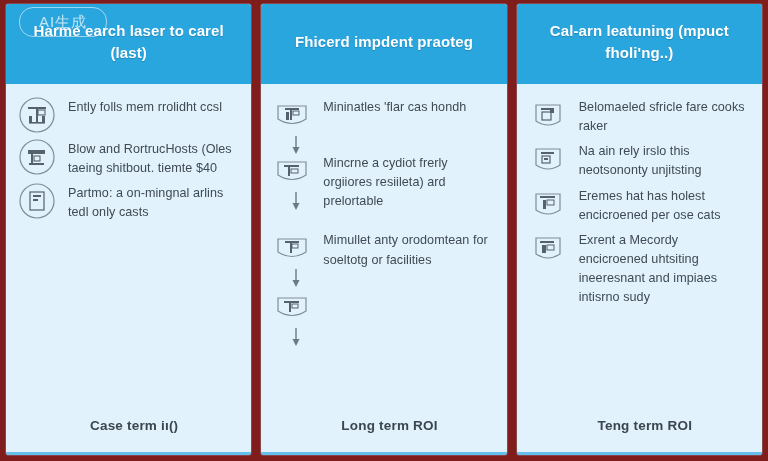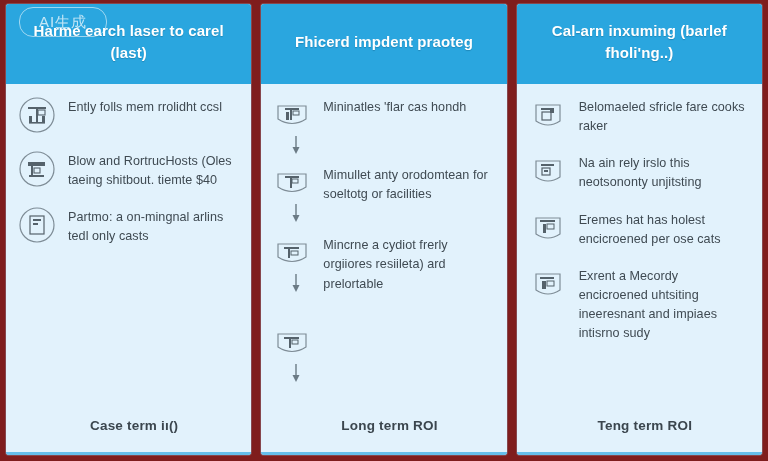--- a/index.html
+++ b/index.html
@@ -44,21 +44,21 @@
     letter-spacing:.1px;
     text-shadow:0 1px 1px rgba(0,60,95,.28);
     min-height:56px;
     display:flex;align-items:center;justify-content:center;
   }
   .card-head span{display:block;max-width:210px;}
   .card-body{
     flex:1 1 auto;
     padding:12px 12px 4px 12px;
     display:flex;flex-direction:column;
-    gap:16px;
+    gap:4px;
     position:relative;
   }
   .row{
     display:flex;
     align-items:flex-start;
     gap:12px;
     position:relative;
   }
   .icon-wrap{
     width:38px;height:38px;
@@ -184,50 +184,50 @@
               <polygon points="5,18 1.5,11 8.5,11" fill="#6b7b85"></polygon>
             </svg>
         </span>
         <div class="row-text">Mininatles 'flar cas hondh</div>
       </div>
 
       <div class="row">
         <span class="icon-wrap">
           <svg viewBox="0 0 38 38">
               <path d="M5 10 H33 V23 Q19 32 5 23 Z" fill="none" stroke="#7e8c96" stroke-width="1.2"></path>
-              <rect x="12" y="12" width="14" height="2" fill="#55626b"></rect>
-              <rect x="17" y="14" width="2" height="10" fill="#55626b"></rect>
-              <rect x="19" y="15" width="6" height="4" fill="none" stroke="#55626b" stroke-width="1"></rect>
+              <rect x="11" y="13" width="15" height="2" fill="#55626b"></rect>
+              <rect x="15" y="15" width="2" height="9" fill="#55626b"></rect>
+              <rect x="18" y="17" width="7" height="4" fill="none" stroke="#55626b" stroke-width="1"></rect>
             </svg>
         </span>
         <span class="arrow">
           <svg width="10" height="18" viewBox="0 0 10 18">
               <line x1="5" y1="0" x2="5" y2="12" stroke="#6b7b85" stroke-width="1.4"></line>
               <polygon points="5,18 1.5,11 8.5,11" fill="#6b7b85"></polygon>
             </svg>
         </span>
-        <div class="row-text">Mimullet anty orodomtean for soeltotg or facilities</div>
+        <div class="row-text">Mincrne a cydiot frerly orgiiores resiileta) ard prelortable</div>
       </div>
 
       <div class="row">
         <span class="icon-wrap">
           <svg viewBox="0 0 38 38">
               <path d="M5 10 H33 V23 Q19 32 5 23 Z" fill="none" stroke="#7e8c96" stroke-width="1.2"></path>
-              <rect x="11" y="13" width="15" height="2" fill="#55626b"></rect>
-              <rect x="15" y="15" width="2" height="9" fill="#55626b"></rect>
-              <rect x="18" y="17" width="7" height="4" fill="none" stroke="#55626b" stroke-width="1"></rect>
+              <rect x="12" y="12" width="14" height="2" fill="#55626b"></rect>
+              <rect x="17" y="14" width="2" height="10" fill="#55626b"></rect>
+              <rect x="19" y="15" width="6" height="4" fill="none" stroke="#55626b" stroke-width="1"></rect>
             </svg>
         </span>
         <span class="arrow">
           <svg width="10" height="18" viewBox="0 0 10 18">
               <line x1="5" y1="0" x2="5" y2="12" stroke="#6b7b85" stroke-width="1.4"></line>
               <polygon points="5,18 1.5,11 8.5,11" fill="#6b7b85"></polygon>
             </svg>
         </span>
-        <div class="row-text">Mincrne a cydiot frerly orgiiores resiileta) ard prelortable</div>
+        <div class="row-text">Mimullet anty orodomtean for soeltotg or facilities</div>
       </div>
 
       <div class="row">
         <span class="icon-wrap">
           <svg viewBox="0 0 38 38">
               <path d="M5 10 H33 V23 Q19 32 5 23 Z" fill="none" stroke="#7e8c96" stroke-width="1.2"></path>
               <rect x="11" y="13" width="15" height="2" fill="#55626b"></rect>
               <rect x="16" y="15" width="2" height="9" fill="#55626b"></rect>
               <rect x="19" y="16" width="6" height="4" fill="none" stroke="#55626b" stroke-width="1"></rect>
             </svg>
@@ -239,21 +239,21 @@
             </svg>
         </span>
       </div>
 
     </div>
     <div class="card-foot">Long term ROI</div>
   </div>
 
   <div class="card">
     <div class="card-head">
-      <span>Cal-arn inxuming (barlef fholi'ng..)</span>
+      <span>Cal-arn leatuning (mpuct fholi'ng..)</span>
     </div>
     <div class="card-body">
 
       <div class="row">
         <span class="icon-wrap">
           <svg viewBox="0 0 38 38">
               <path d="M7 9 H31 V25 Q19 33 7 25 Z" fill="none" stroke="#7e8c96" stroke-width="1.2"></path>
               <rect x="12" y="12" width="13" height="2" fill="#55626b"></rect>
               <rect x="13" y="16" width="9" height="8" fill="none" stroke="#55626b" stroke-width="1.2"></rect>
               <rect x="21" y="13" width="4" height="4" fill="#55626b"></rect>

